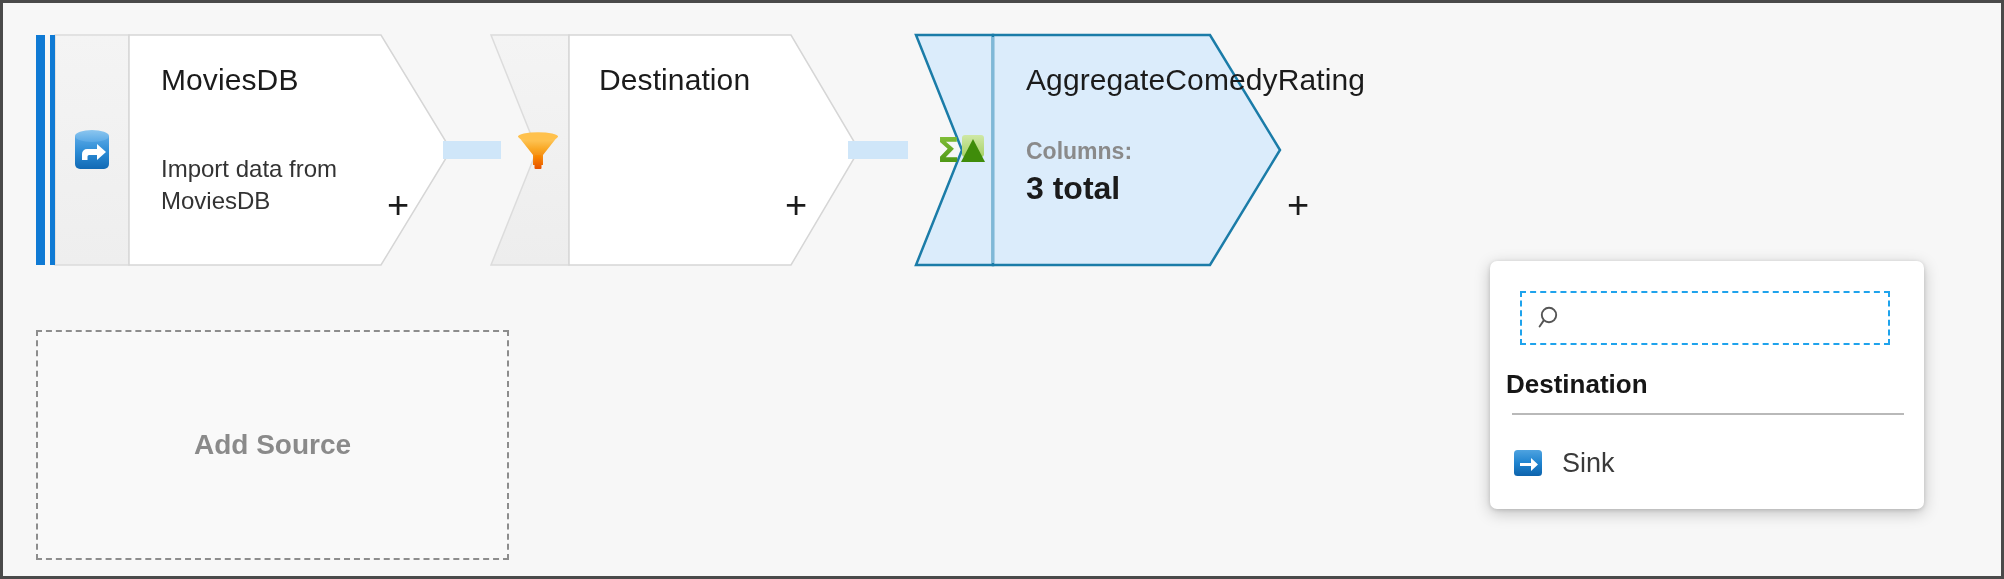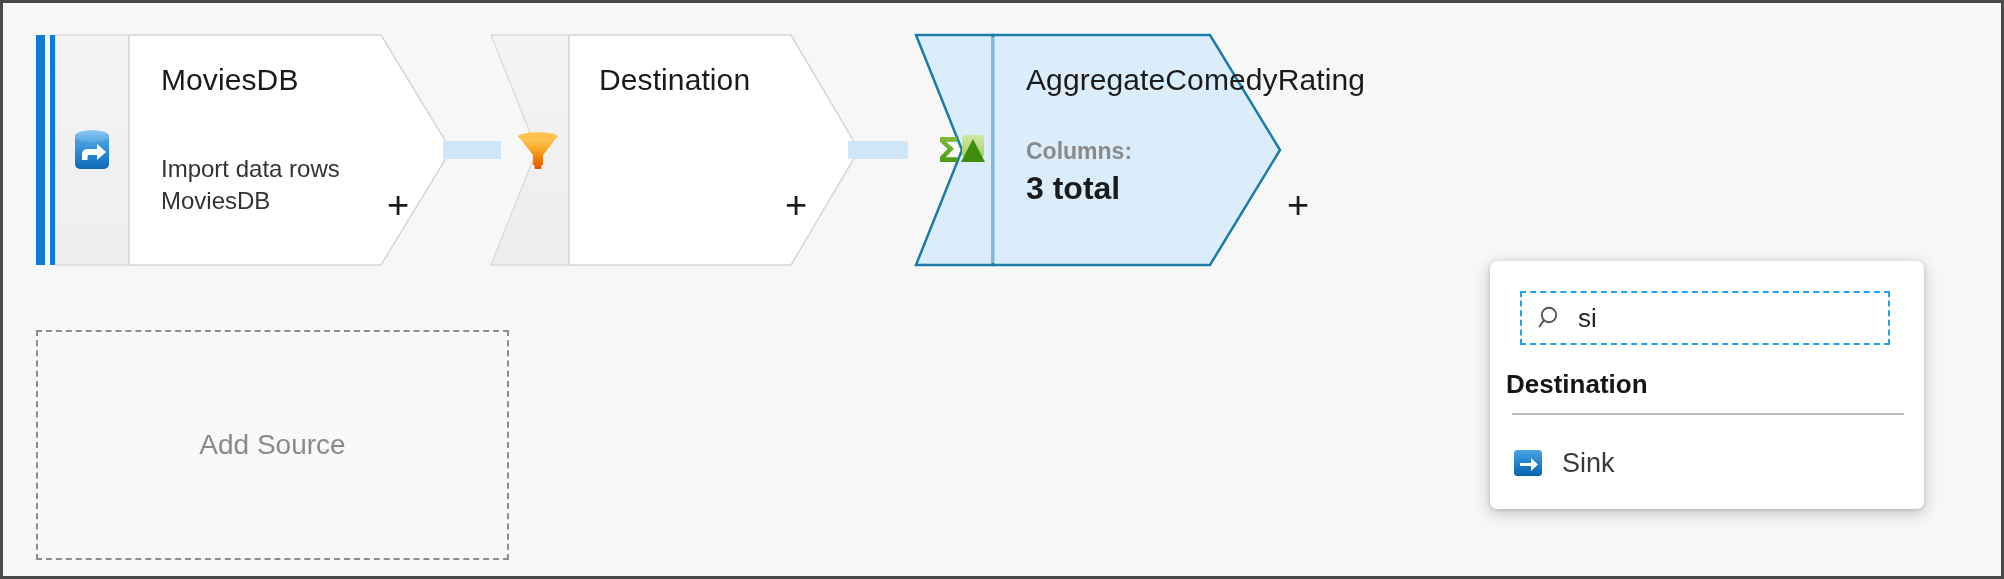--- a/index.html
+++ b/index.html
@@ -116,20 +116,21 @@
   
   .add-source {
     position: absolute;
     box-sizing: border-box;
     border: 2px dashed #8d8d8d;
     background: #f9f9f9;
     display: flex;
     align-items: center;
     justify-content: center;
     cursor: pointer;
+    font-weight: bold;
   }
   .add-source-label {
     font-size: 28px;
     color: #8a8a8a;
   }
 
   
   .popup {
     position: absolute;
     background: #ffffff;
@@ -242,21 +243,21 @@
               <stop offset="1" stop-color="#5aa9e6"></stop>
             </linearGradient>
           </defs>
           <path d="M9,12 h34 v28 a5,5 0 0 1 -5,5 h-24 a5,5 0 0 1 -5,-5 z" fill="url(#dbg)"></path>
           <ellipse cx="26" cy="12" rx="17" ry="6" fill="url(#dbtop)"></ellipse>
           <path d="M16,36 v-6 a5,5 0 0 1 5,-5 h10 v-5 l9,8 -9,8 v-5 h-8 a1.5,1.5 0 0 0 -1.5,1.5 v3.5 z" fill="#ffffff"></path>
         </svg>
       </div>
 
       <div class="node-title" style="left:125px; top:28px;">MoviesDB</div>
-      <div class="node-desc" style="left:125px; top:118px; width:245px;">Import data rows MoviesDB</div>
+      <div class="node-desc" style="left:125px; top:118px; width:245px;">Import data from MoviesDB</div>
 
       <div class="plus-btn" style="left:345px; top:155px;">+</div>
     </div>
 
     <div class="connector" style="left:440px; top:138px; width:58px;"></div>
 
     <div class="node" style="left:488px; top:32px; width:420px;">
       <svg class="node-svg" width="420" height="230" viewBox="0 0 420 230">
         <defs>
           <linearGradient id="fltHdr" x1="0" y1="0" x2="0" y2="1">
@@ -337,21 +338,20 @@
 
     <div class="popup" style="left:1487px; top:258px; width:434px; height:248px;">
 
       <div class="search-wrap">
         <span class="search-icon">
           <svg viewBox="0 0 26 26" width="26" height="26">
             <circle cx="11" cy="10" r="7.2" fill="none" stroke="#555555" stroke-width="1.9"></circle>
             <line x1="5.6" y1="15.6" x2="1.6" y2="21.5" stroke="#555555" stroke-width="1.9" stroke-linecap="round"></line>
           </svg>
         </span>
-        <input class="search-value" type="text" value="si" style="">
       </div>
 
       <div class="popup-section-title">Destination</div>
       <div class="popup-divider"></div>
 
       <div class="popup-item">
         <span class="popup-item-icon">
           <svg viewBox="0 0 32 32" width="32" height="32">
             <defs>
               <linearGradient id="snkg" x1="0" y1="0" x2="0" y2="1">

